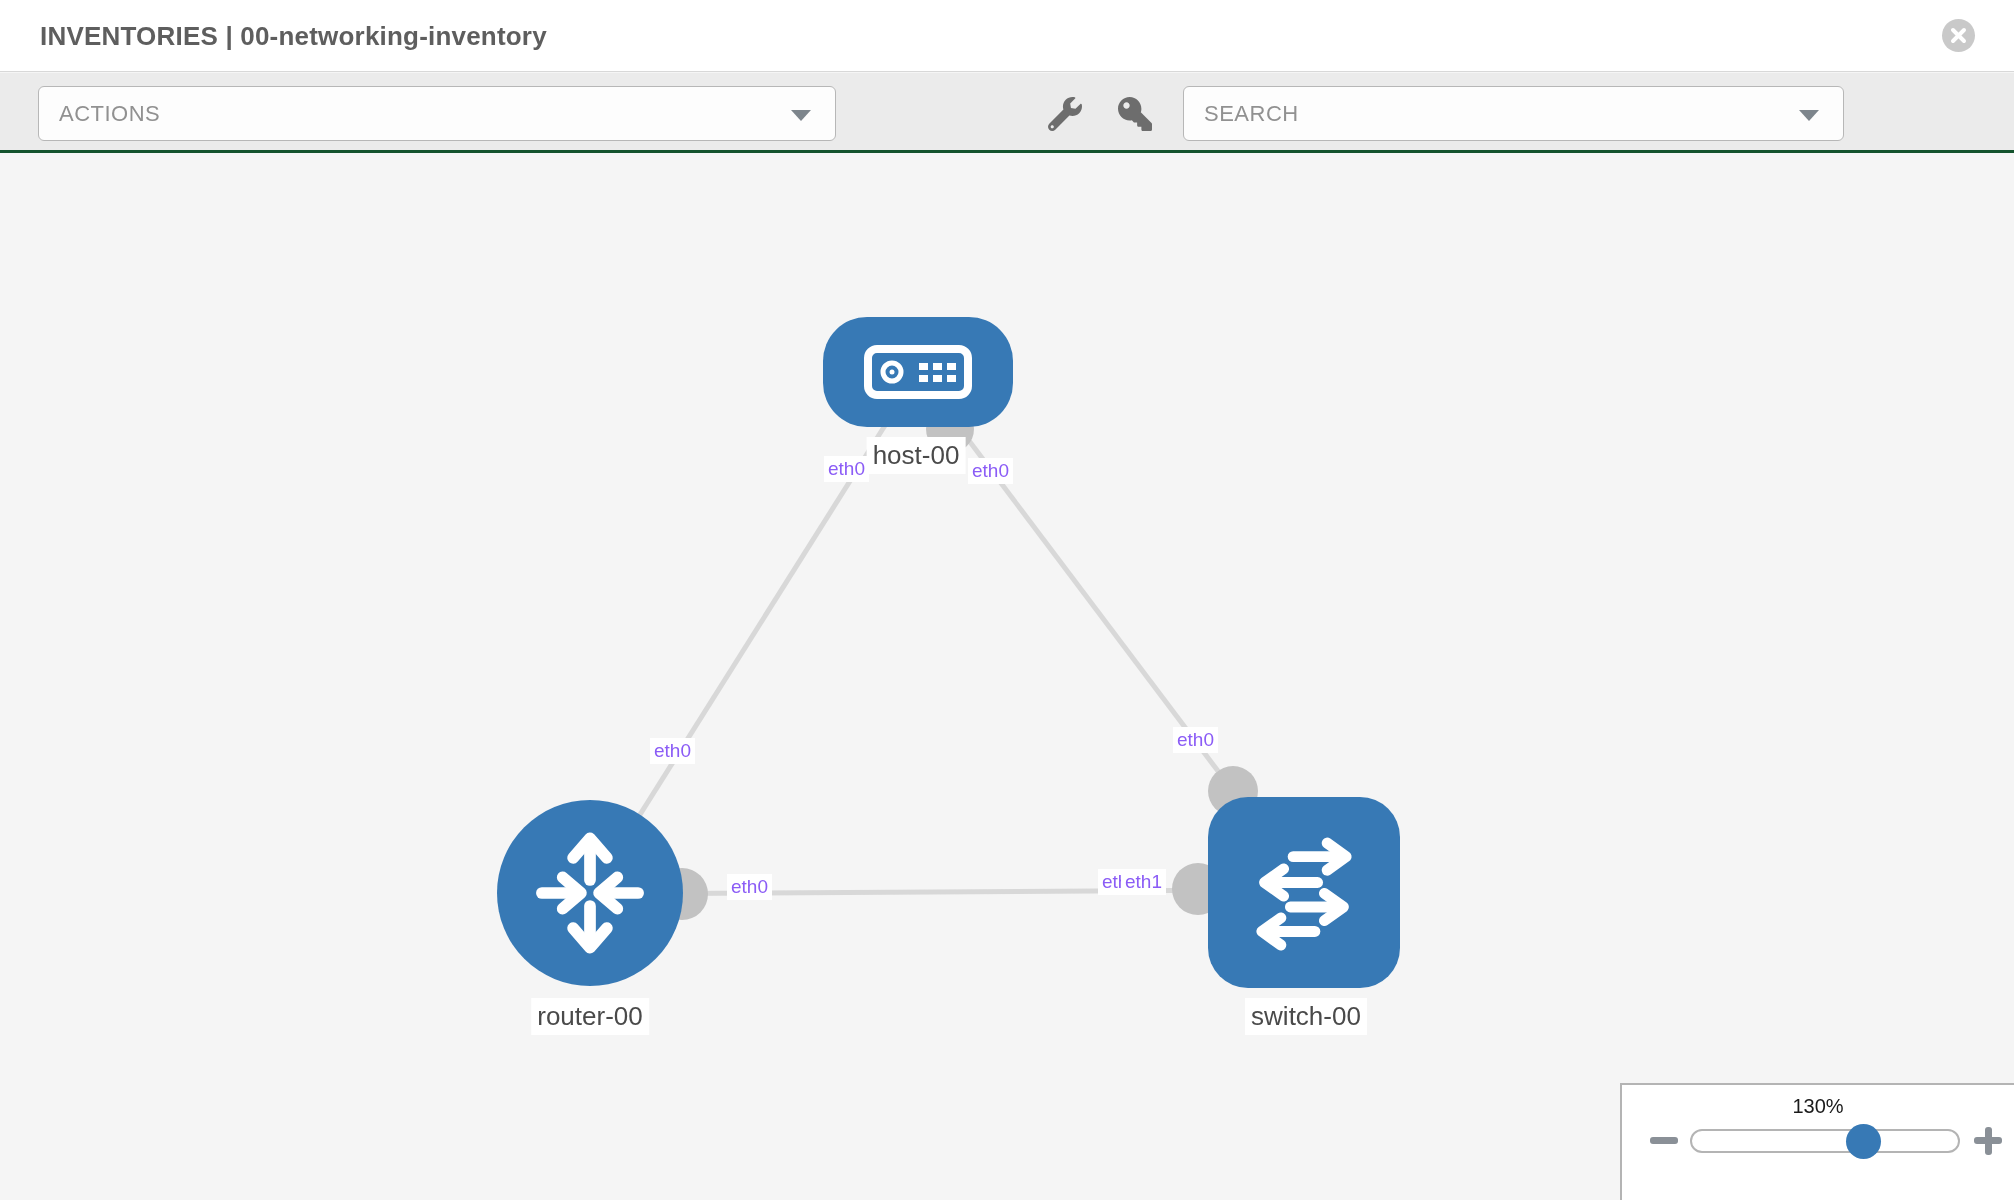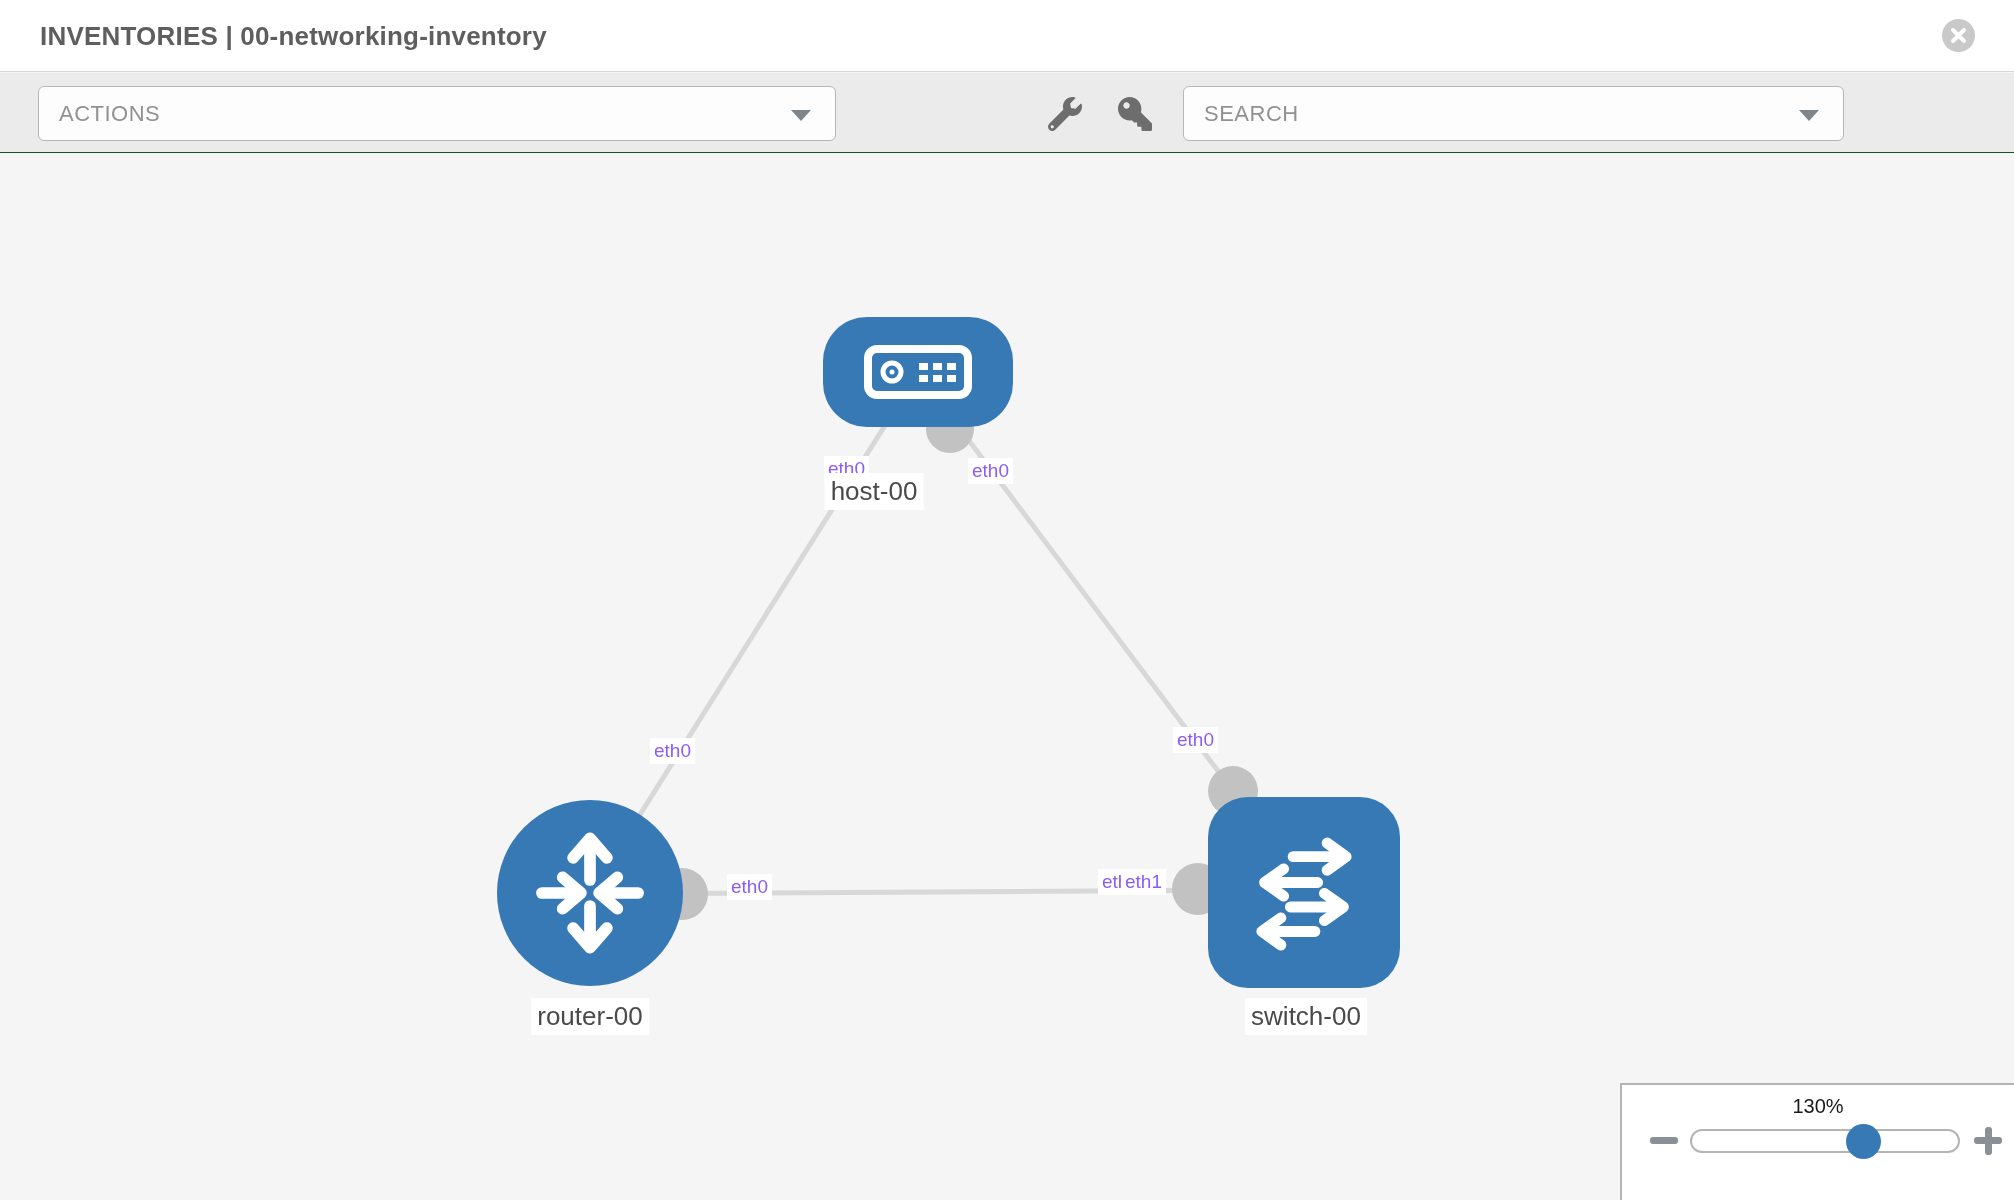--- a/index.html
+++ b/index.html
@@ -19,21 +19,21 @@
     font-size: 26px; font-weight: 700; color: #5e5e5e; letter-spacing: 0.2px;
   }
   .close-btn {
     position: absolute; left: 1942px; top: 19px; width: 33px; height: 33px;
     border-radius: 50%; background: #c9c9c9; cursor: pointer;
     display: flex; align-items: center; justify-content: center;
   }
   
   .toolbar {
     position: absolute; left: 0; top: 73px; width: 2014px; height: 80px;
-    background: #ebebeb; border-bottom: 1px solid #14532d;
+    background: #ebebeb; border-bottom: 3px solid #14532d;
   }
   .dropdown {
     position: absolute; top: 13px; height: 55px;
     background: #fdfdfd; border: 1px solid #b7b7b7; border-radius: 6px;
     display: flex; align-items: center; cursor: pointer;
   }
   .dropdown.actions { left: 38px; width: 798px; }
   .dropdown.search  { left: 1183px; width: 661px; }
   .dropdown-label {
     margin-left: 20px; font-size: 22px; color: #919191; letter-spacing: 0.5px;
@@ -186,21 +186,21 @@
         <path d="M60 43 L26 43"></path>
           <path d="M35 33 L21 43 L35 53"></path>
         <path d="M40 61 L74 61"></path>
           <path d="M65 51 L79 61 L65 71"></path>
         <path d="M58 79 L24 79"></path>
           <path d="M33 69 L19 79 L33 89"></path>
       </g>
     </svg>
   </div>
 
-  <div class="node-label" style="left:874px; top:283px;margin-top:36px;">host-00</div>
+  <div class="node-label" style="left:916px; top:283px;">host-00</div>
   <div class="node-label" style="left:590px; top:844px;">router-00</div>
   <div class="node-label" style="left:1306px; top:844px;">switch-00</div>
 
   <div class="if-label" style="left:824px; top:302px;">eth0</div>
   <div class="if-label" style="left:968px; top:304px;">eth0</div>
   <div class="if-label" style="left:650px; top:584px;">eth0</div>
   <div class="if-label" style="left:1173px; top:573px;">eth0</div>
   <div class="if-label" style="left:727px; top:720px;">eth0</div>
   <div class="if-label" style="left:1098px; top:715px;">eth0</div>
   <div class="if-label front" style="left:1121px; top:715px;">eth1</div>

